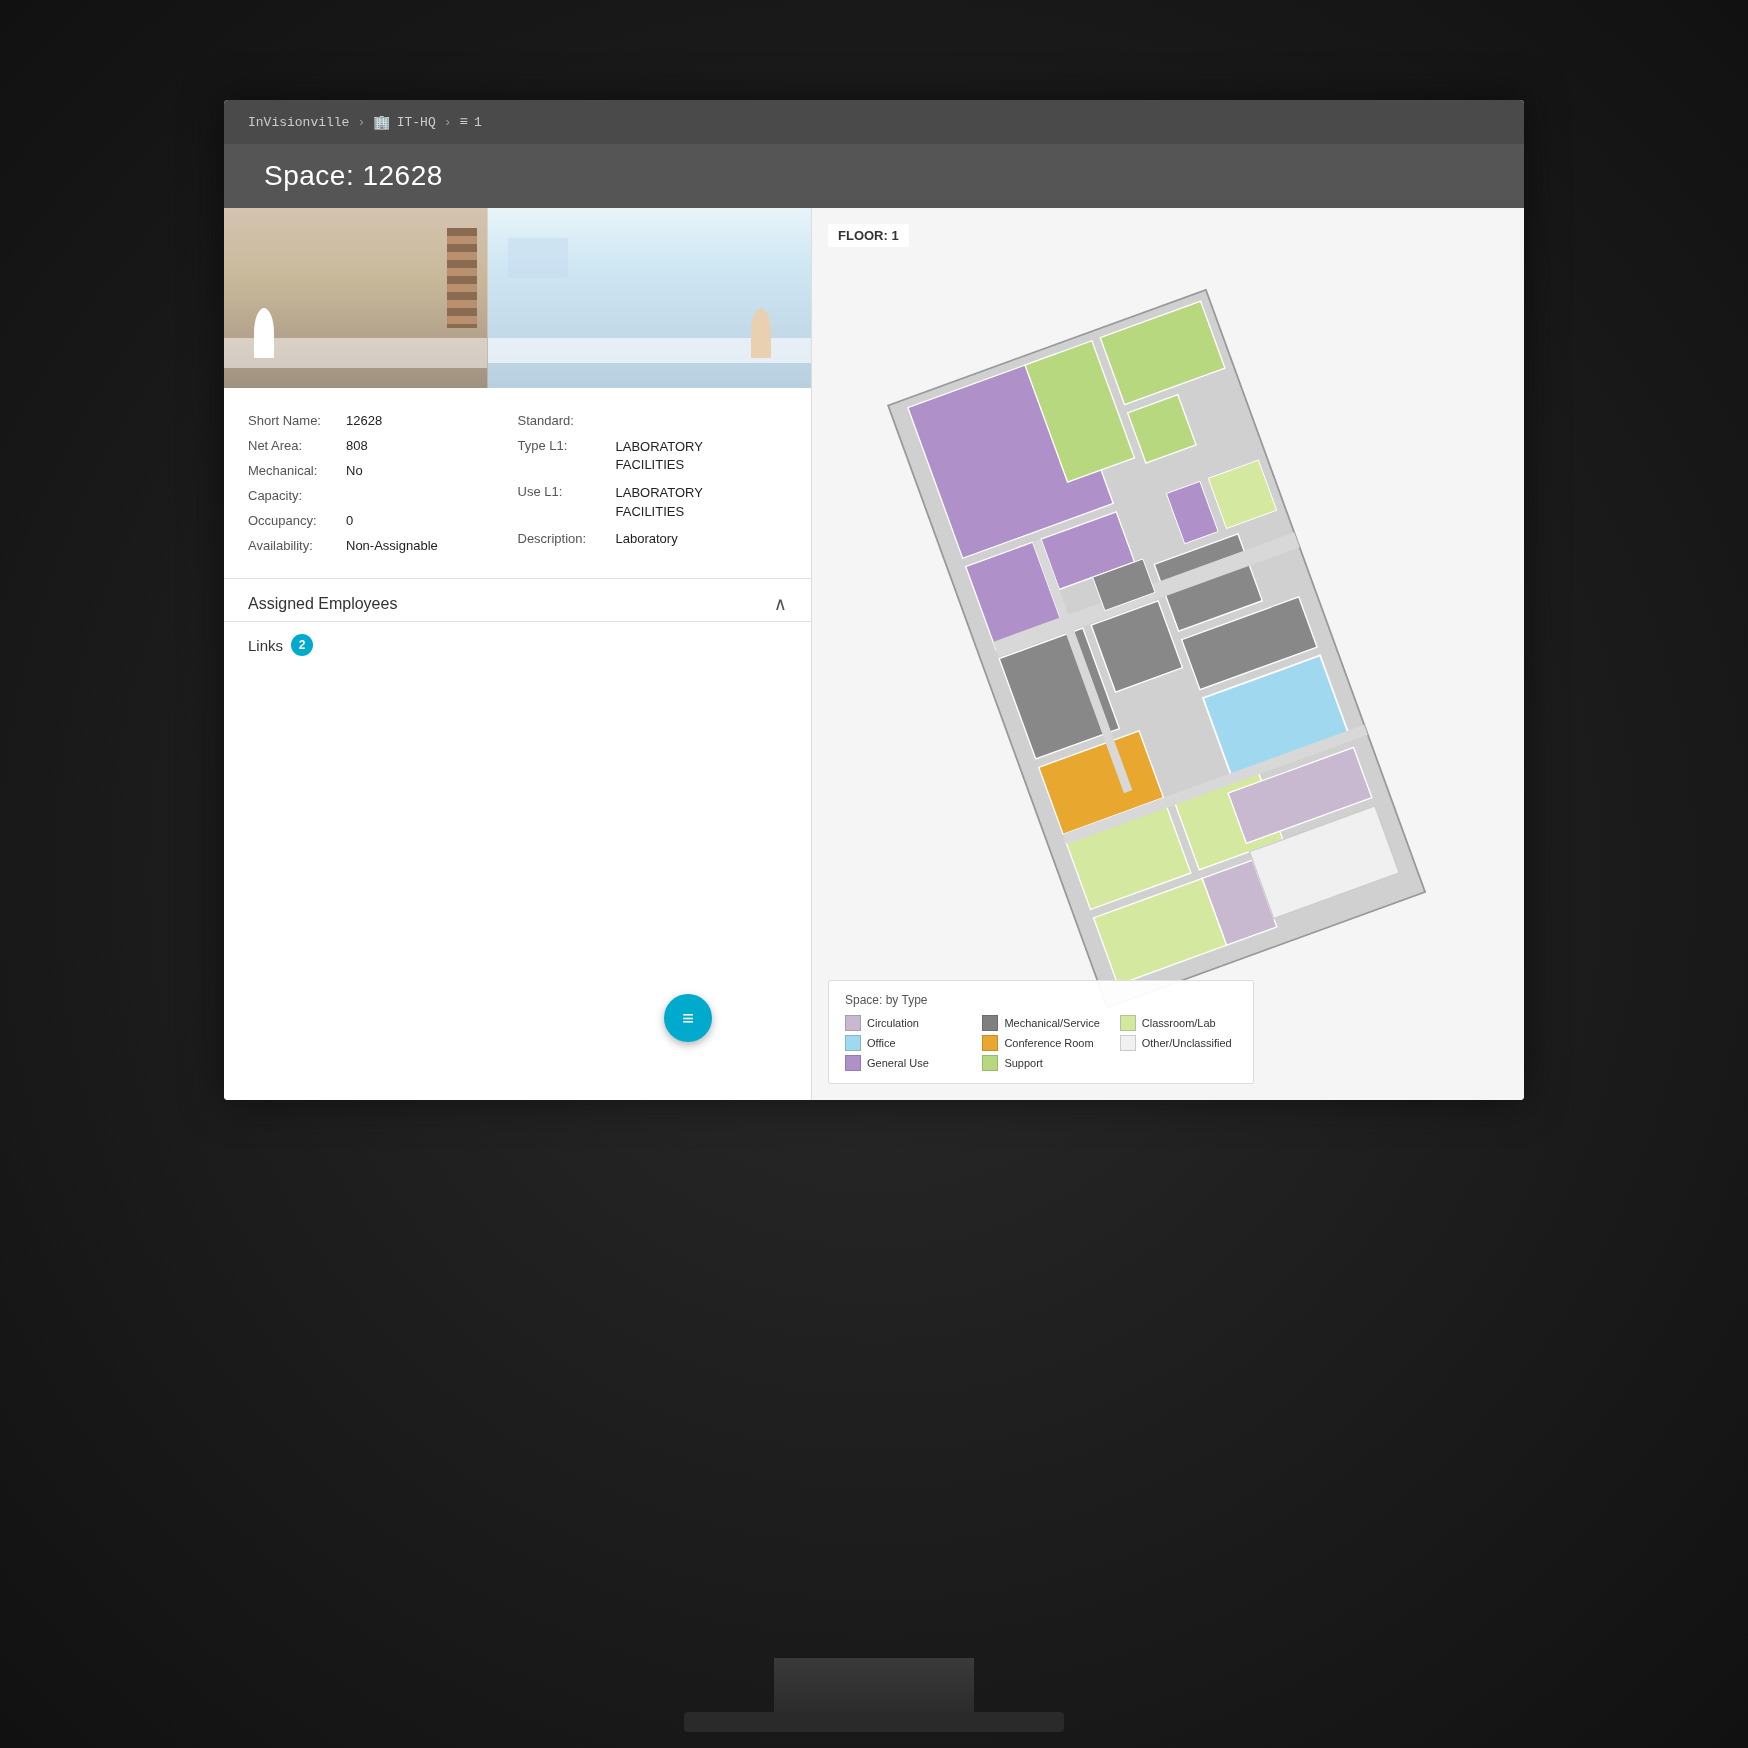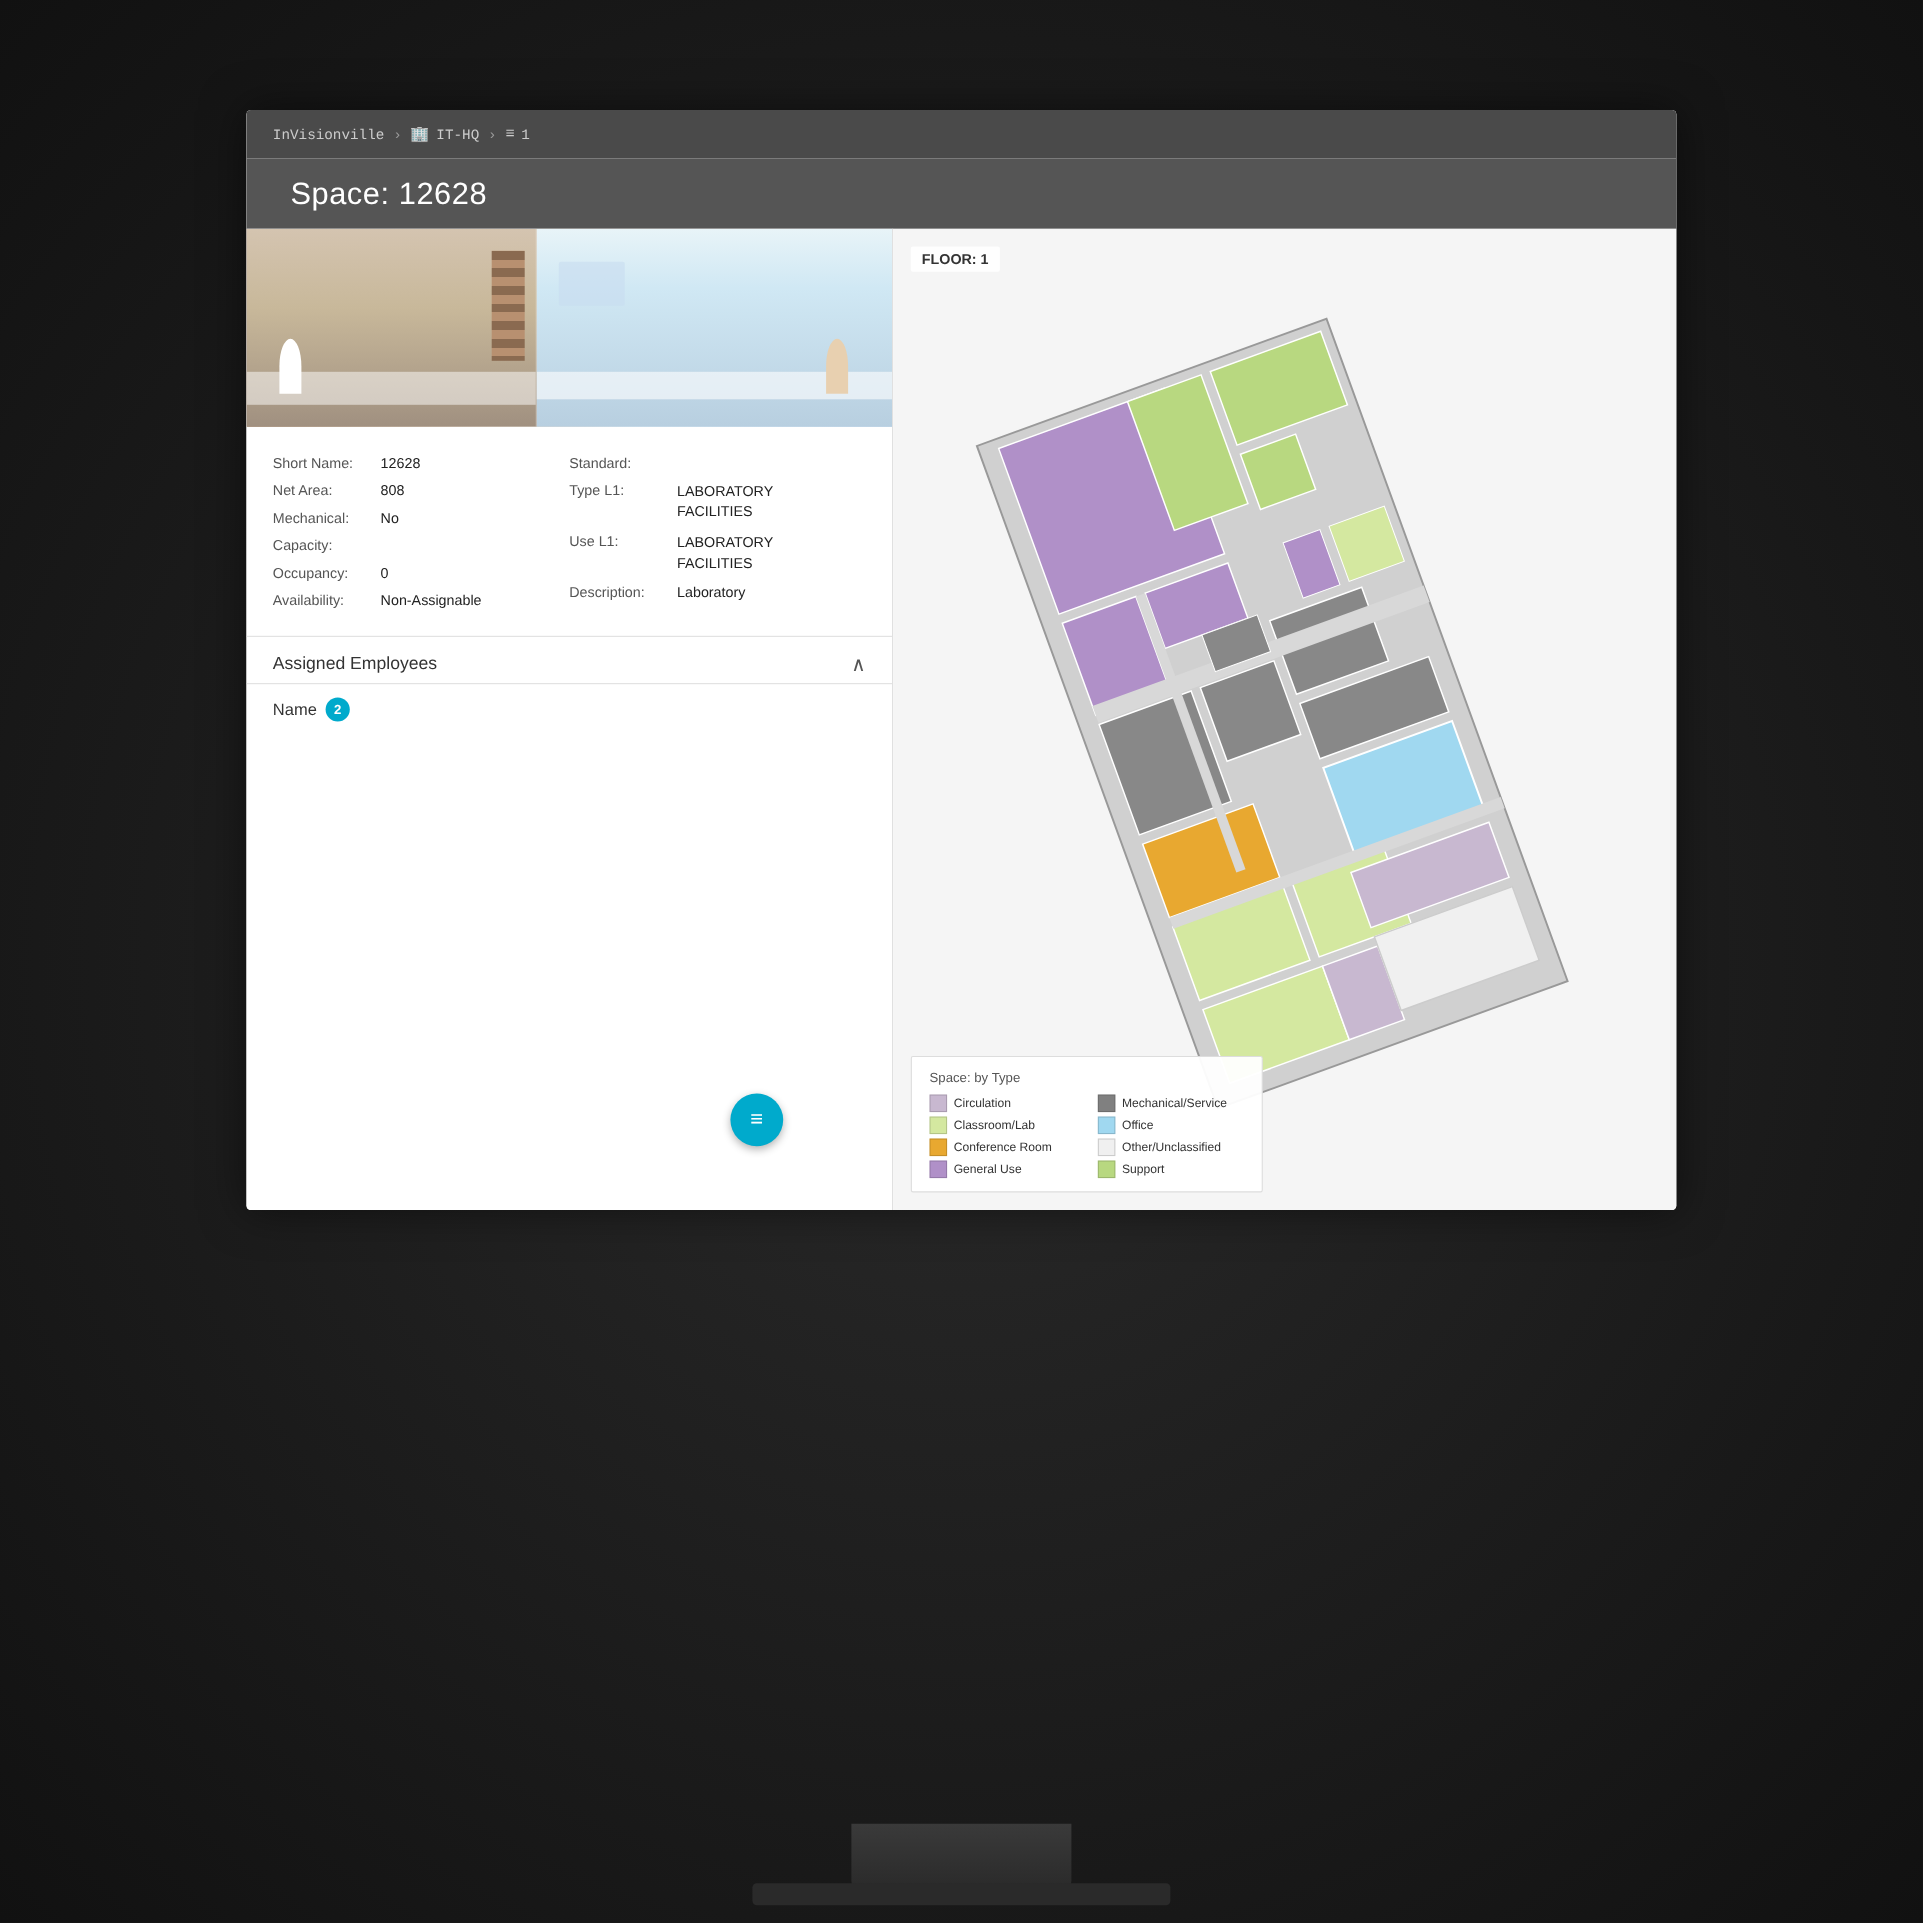--- a/index.html
+++ b/index.html
@@ -333,21 +333,21 @@
     }
 
     .legend-title {
       font-size: 12px;
       color: #555;
       margin-bottom: 8px;
     }
 
     .legend-grid {
       display: grid;
-      grid-template-columns: 1fr 1fr;
+      grid-template-columns: 1fr 1fr 1fr;
       gap: 4px 20px;
     }
 
     .legend-item {
       display: flex;
       align-items: center;
       gap: 6px;
     }
 
     .legend-swatch {
@@ -484,21 +484,21 @@
         </div>
 
         <div class="section-header">
           <span class="section-title">Assigned Employees</span>
           <span class="collapse-btn">∧</span>
         </div>
 
 
 
         <div class="links-section">
-          <span class="links-label">Name</span>
+          <span class="links-label">Links</span>
           <span class="links-badge">2</span>
         </div>
 
       </div>
 
       <div class="right-panel">
 
         <div class="floor-label">FLOOR: 1</div>
 
         <div class="floor-plan">

